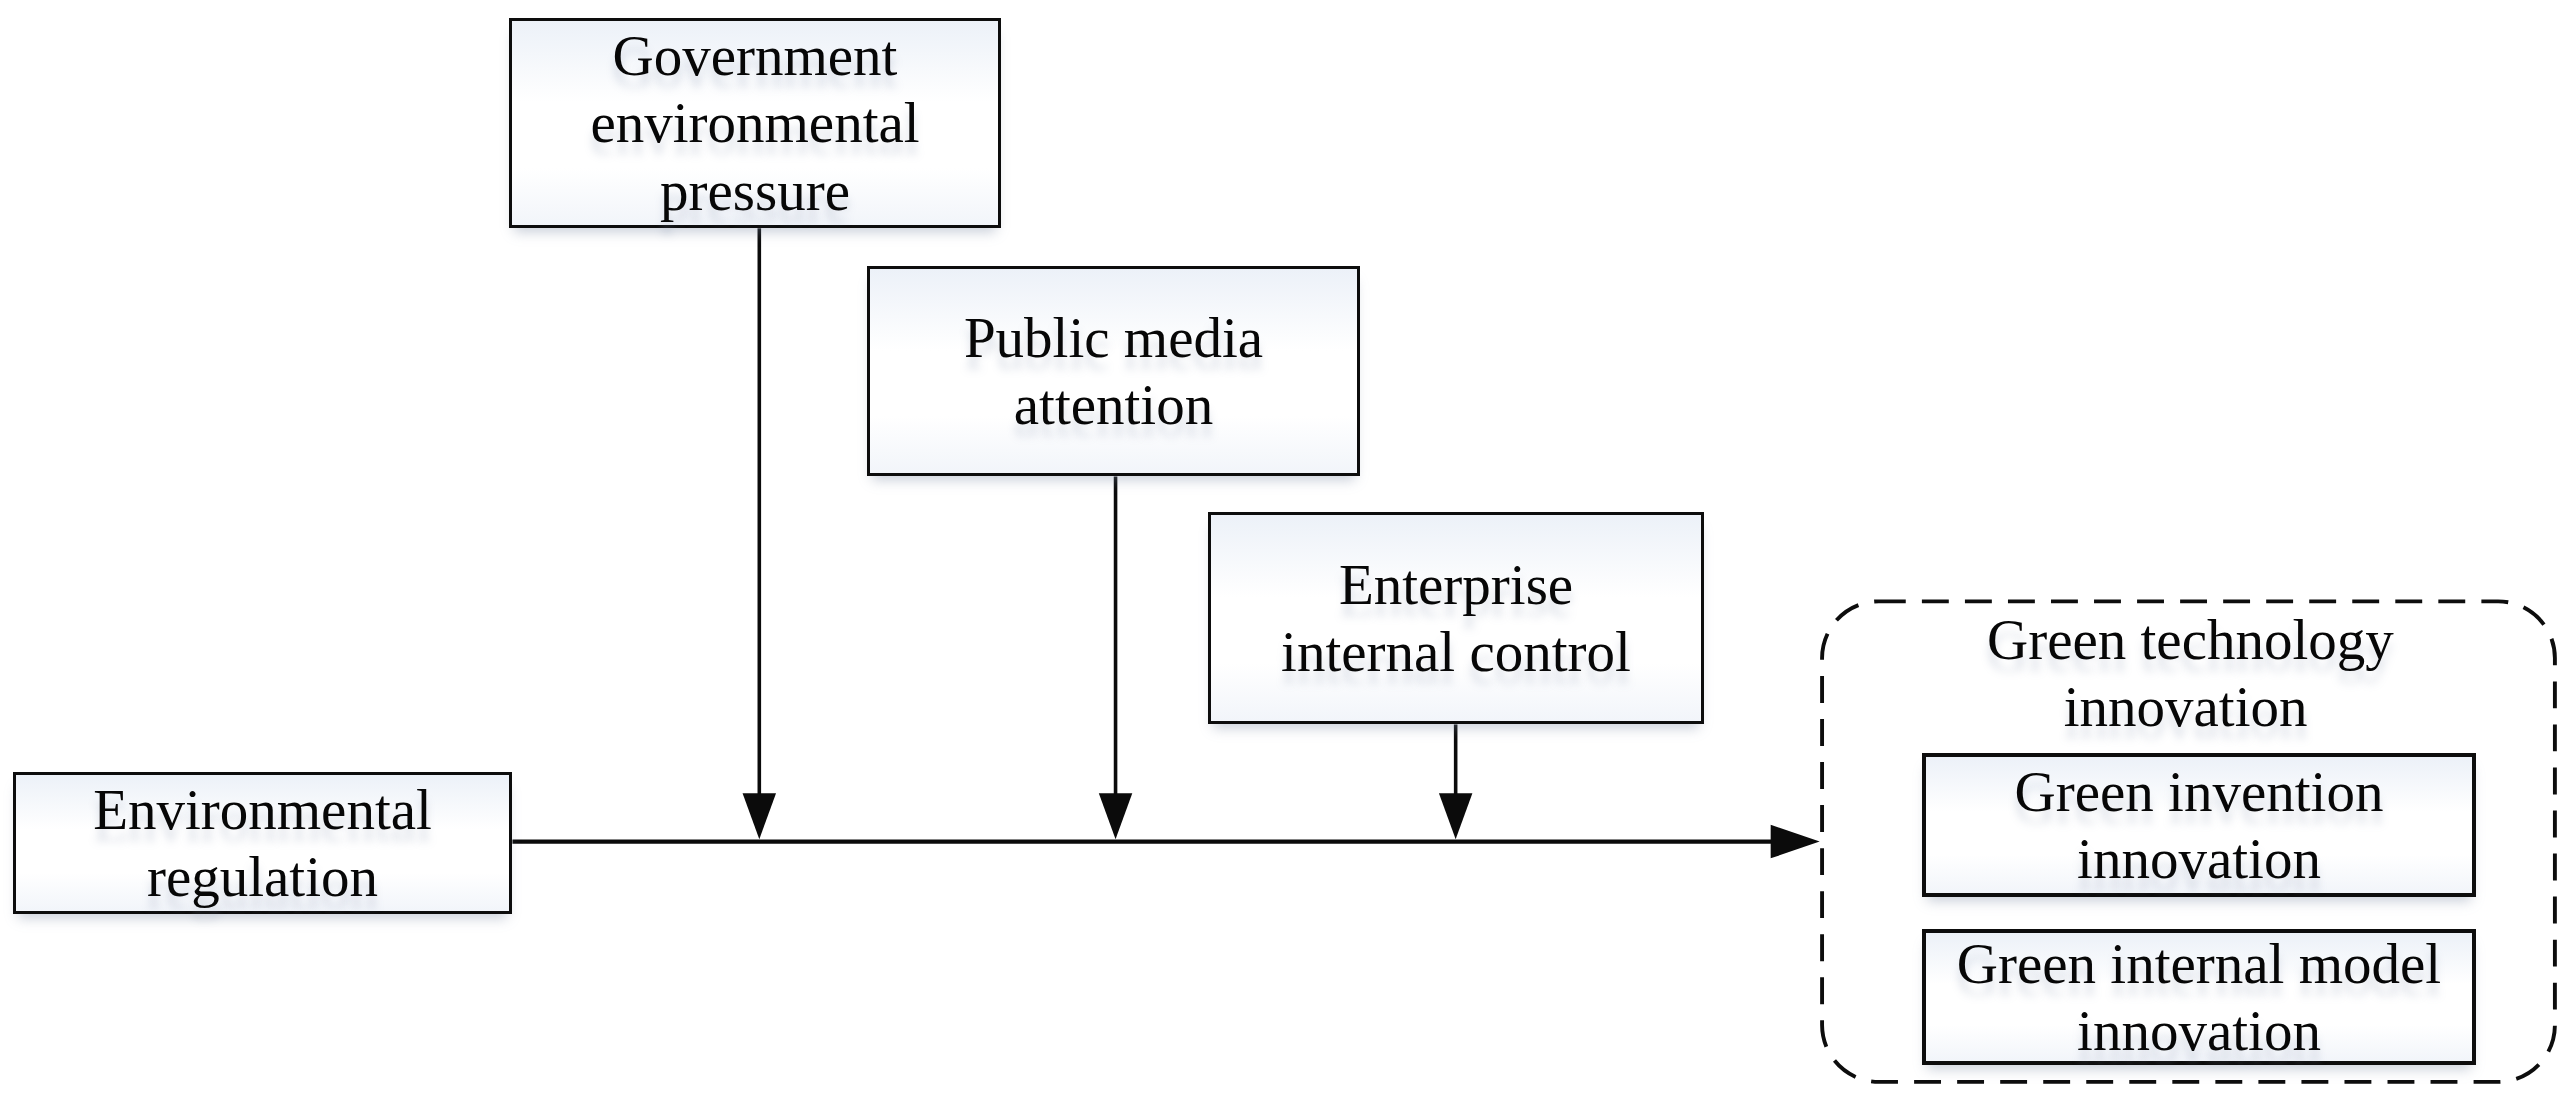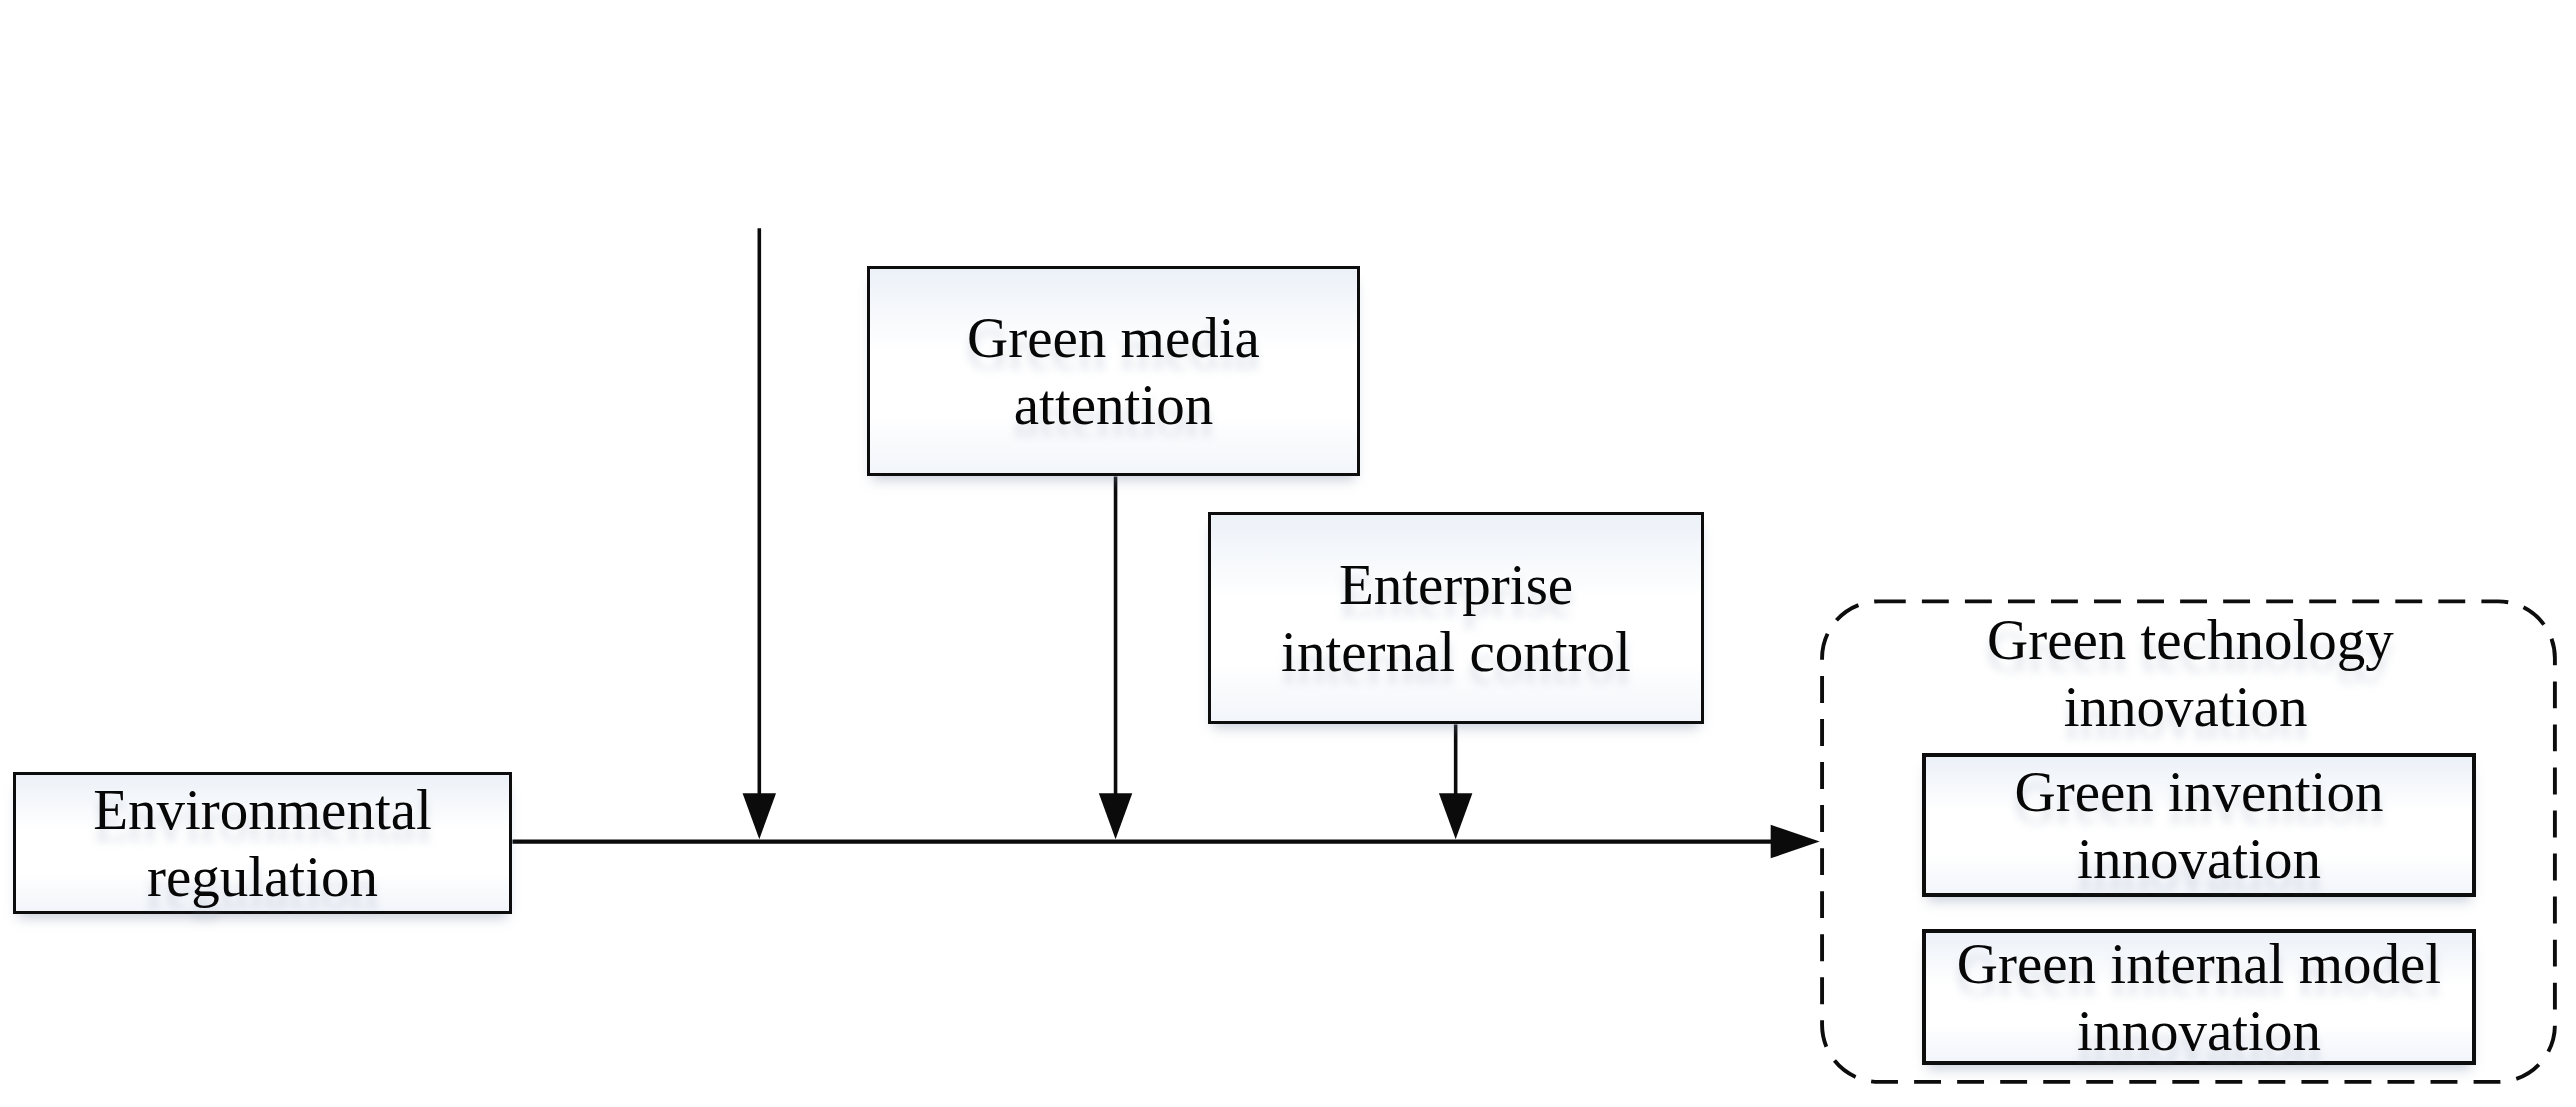--- a/index.html
+++ b/index.html
@@ -85,23 +85,28 @@
 
     <line x1="1866" y1="797" x2="1866" y2="1331" stroke="#0b0b0b" stroke-width="6"></line>
     <polygon points="1866,1404 1838,1327 1894,1327" fill="#0b0b0b"></polygon>
 
     <line x1="2435" y1="1212" x2="2435" y2="1331" stroke="#0b0b0b" stroke-width="6"></line>
     <polygon points="2435,1404 2407,1327 2463,1327" fill="#0b0b0b"></polygon>
 
     <rect x="3048" y="1006" width="1226" height="804" rx="95" ry="95" fill="none" stroke="#0d0d0d" stroke-width="6.5" stroke-dasharray="45 27"></rect>
   </svg>
 
+  <div class="node node-gov">
+    <span class="label">Government
+environmental
+pressure</span>
+  </div>
 
   <div class="node node-media">
-    <span class="label">Green media
+    <span class="label">Public media
 attention</span>
   </div>
 
   <div class="node node-enterprise">
     <span class="label">Enterprise
 internal control</span>
   </div>
 
   <div class="node node-regulation">
     <span class="label">Environmental

